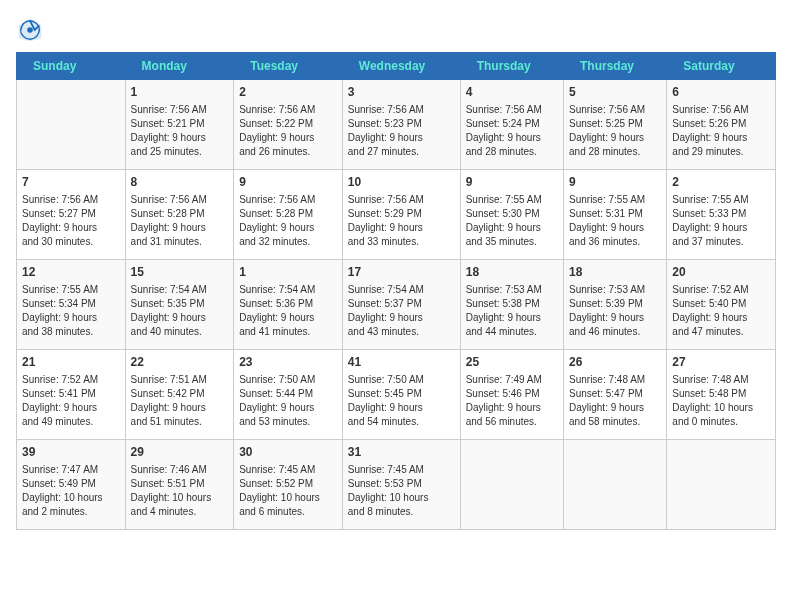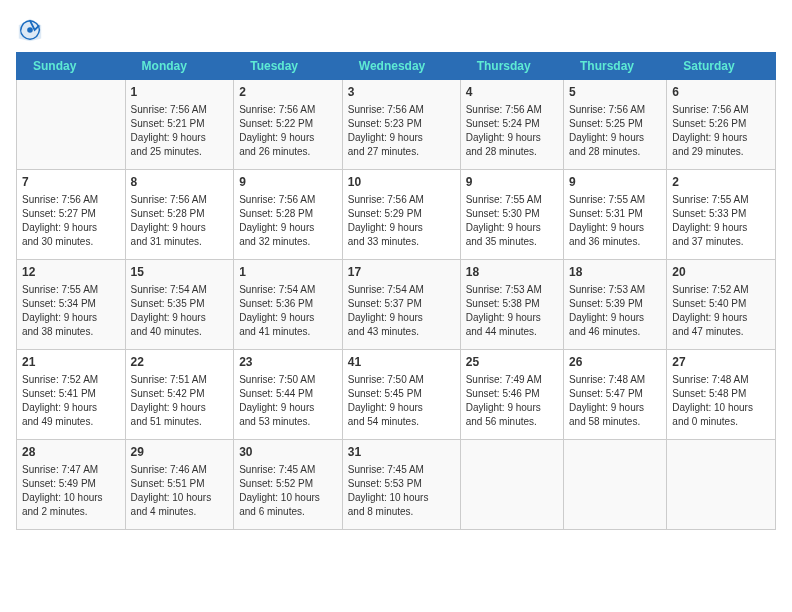--- a/index.html
+++ b/index.html
@@ -221,21 +221,21 @@
           <span class="day-num">26</span>
           <div class="day-info">Sunrise: 7:48 AM<br>Sunset: 5:47 PM<br>Daylight: 9 hours<br>and 58 minutes.</div>
         </td>
         <td>
           <span class="day-num">27</span>
           <div class="day-info">Sunrise: 7:48 AM<br>Sunset: 5:48 PM<br>Daylight: 10 hours<br>and 0 minutes.</div>
         </td>
       </tr>
       <tr>
         <td>
-          <span class="day-num">28</span>
+          <span class="day-num">39</span>
           <div class="day-info">Sunrise: 7:47 AM<br>Sunset: 5:49 PM<br>Daylight: 10 hours<br>and 2 minutes.</div>
         </td>
         <td>
           <span class="day-num">29</span>
           <div class="day-info">Sunrise: 7:46 AM<br>Sunset: 5:51 PM<br>Daylight: 10 hours<br>and 4 minutes.</div>
         </td>
         <td>
           <span class="day-num">30</span>
           <div class="day-info">Sunrise: 7:45 AM<br>Sunset: 5:52 PM<br>Daylight: 10 hours<br>and 6 minutes.</div>
         </td>

